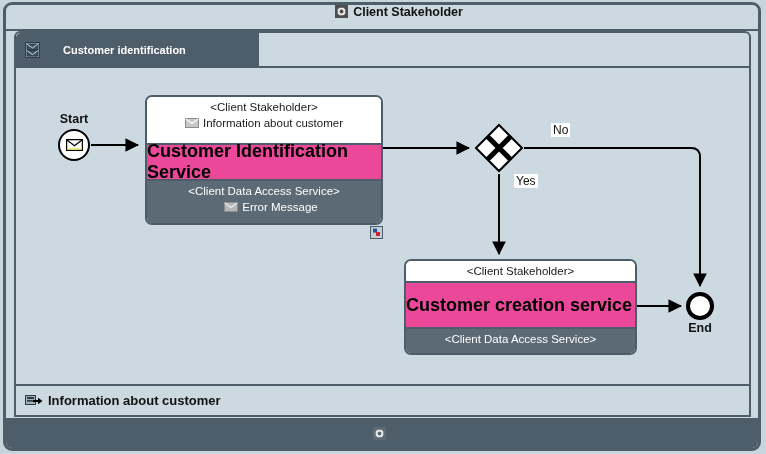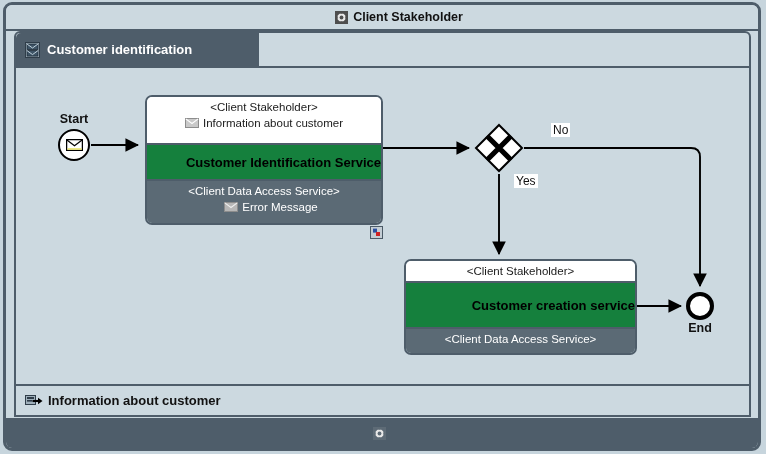--- a/index.html
+++ b/index.html
@@ -13,21 +13,21 @@
 
   
   .pool{
     position:absolute;left:3px;top:2px;width:758px;height:449px;
     border:3px solid #4e5d6a;border-radius:9px;
     background:#ccd9e0;box-sizing:border-box;
   }
   .pool-header{
     position:absolute;left:0;top:0;width:100%;height:26px;
     border-bottom:2px solid #4e5d6a;
-    display:flex;align-items:center;justify-content:center;
+    display:flex;align-items:flex-start;justify-content:center;
     color:#111;font-weight:bold;font-size:12.5px;
     box-sizing:border-box;background:#ccd9e0;
     border-radius:6px 6px 0 0;
     padding-left:34px;
   }
   .pool-footer{
     position:absolute;left:0;bottom:0;width:100%;height:30px;
     background:#4e5d6a;
     display:flex;align-items:center;justify-content:center;
     color:#ffffff;font-size:12.5px;
@@ -36,22 +36,22 @@
 
   
   .lane{
     position:absolute;left:14px;top:31px;width:737px;height:353px;
     border:2px solid #4e5d6a;box-sizing:border-box;background:#ccd9e0;
     border-radius:6px 6px 0 0;
   }
   .lane-title{
     position:absolute;left:0;top:0;width:243px;height:33px;
     background:#4e5d6a;color:#ffffff;
-    display:flex;align-items:center;gap:7px;padding-left:9px;
-    font-weight:bold;font-size:13px;box-sizing:border-box;
+    display:flex;align-items:center;gap:23px;padding-left:9px;
+    font-weight:bold;font-size:11px;box-sizing:border-box;
     border-radius:5px 0 0 0;
   }
   .lane-body{
     position:absolute;left:0;top:33px;width:100%;height:320px;
     background:#ccd9e0;border-top:2px solid #4e5d6a;box-sizing:border-box;
   }
 
   
   .sublane{
     position:absolute;left:14px;top:384px;width:737px;height:33px;
@@ -86,22 +86,22 @@
 
   
   .task{position:absolute;border:2px solid #4e5d6a;border-radius:7px;
         box-sizing:border-box;overflow:hidden;background:#ccdce5;}
   .task-top{
     background:#ffffff;color:#1a1a1a;font-size:11.5px;
     padding:3px 6px 4px;text-align:center;box-sizing:border-box;
     border-bottom:2px solid #4e5d6a;
   }
   .task-mid{
-    background:#15803d;color:#000;font-weight:bold;font-size:13px;
-    display:flex;align-items:center;justify-content:flex-end;
+    background:#ec4899;color:#000;font-weight:bold;font-size:18px;
+    display:flex;align-items:center;justify-content:flex-start;
     box-sizing:border-box;border-bottom:2px solid #4e5d6a;
   }
   .task-bot{
     background:#5b6a75;color:#ffffff;font-size:11.5px;
     padding:3px 6px 4px;text-align:center;box-sizing:border-box;
   }
   .msg-row{
     display:flex;align-items:center;justify-content:center;gap:4px;
     white-space:nowrap;line-height:1.35;
   }

